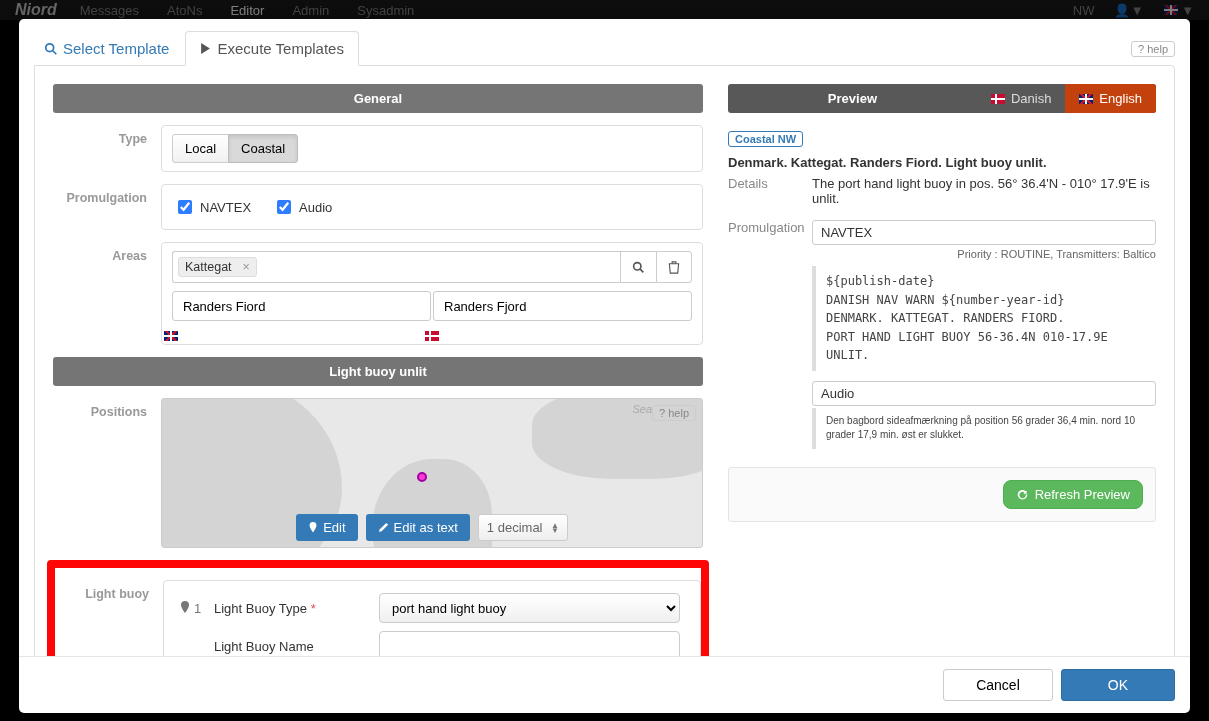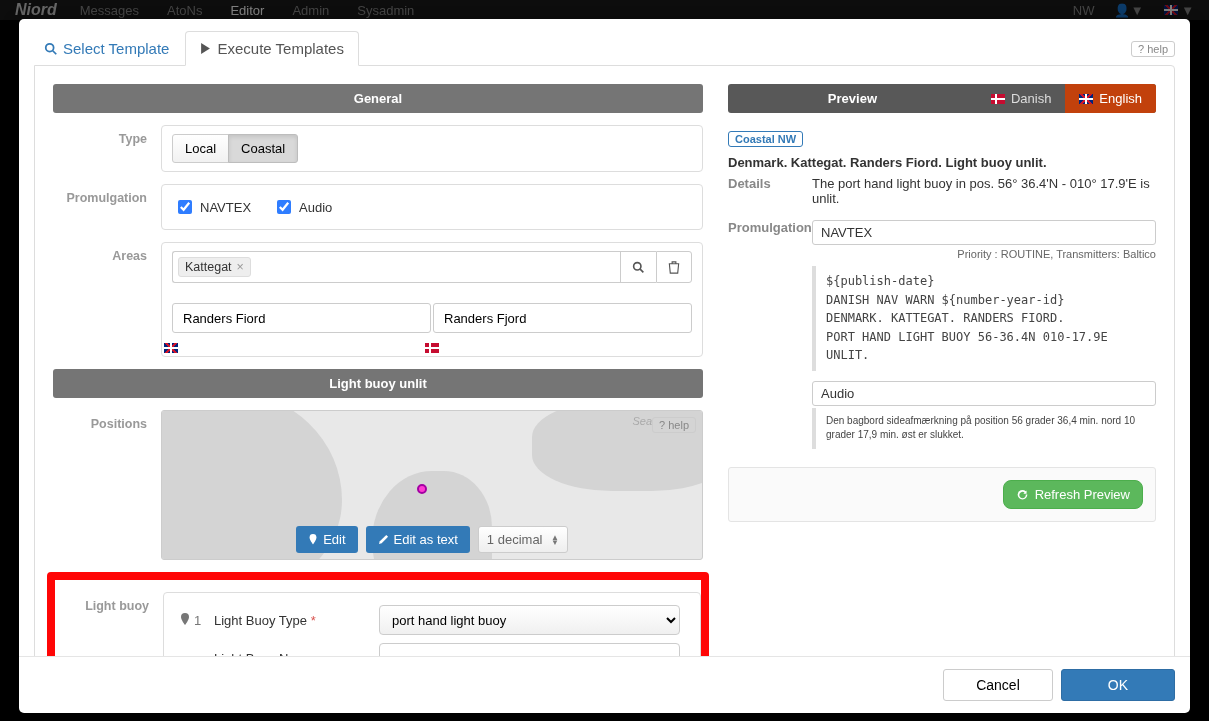--- a/index.html
+++ b/index.html
@@ -30,26 +30,26 @@
   .btn-grp{display:inline-flex;}
   .btn{border:1px solid #ccc;background:linear-gradient(#fff,#f1f1f1);padding:6px 12px;font-size:13px;cursor:pointer;}
   .btn:first-child{border-radius:3px 0 0 3px;}
   .btn:last-child{border-radius:0 3px 3px 0;margin-left:-1px;}
   .btn.active{background:#d9d9d9;border-color:#bdbdbd;box-shadow:inset 0 2px 4px rgba(0,0,0,.1);}
   .chk-line{display:flex;align-items:center;gap:22px;padding:4px 2px;}
   .chk-line label{display:flex;align-items:center;gap:5px;font-size:13px;}
   input[type=checkbox]{accent-color:#2f7dff;width:14px;height:14px;}
   .token-row{display:flex;}
   .token-box{flex:1;border:1px solid #ccc;border-right:none;border-radius:3px 0 0 3px;padding:5px;display:flex;gap:4px;}
-  .token{background:#eee;border:1px solid #ddd;border-radius:3px;padding:2px 6px;font-size:12.5px;display:inline-flex;align-items:center;gap:5px;}
+  .token{background:#eee;border:1px solid #ddd;border-radius:3px;padding:2px 6px;font-size:12.5px;display:inline-flex;align-items:center;gap:11px;}
   .token .x{color:#999;cursor:pointer;}
   .icon-btn{width:36px;border:1px solid #ccc;background:#fff;display:flex;align-items:center;justify-content:center;cursor:pointer;color:#555;font-size:13px;}
   .icon-btn.mid{border-right:none;}
   .icon-btn.last{border-radius:0 3px 3px 0;}
-  .lang-inputs{display:flex;gap:2px;margin-top:20px;}
+  .lang-inputs{display:flex;gap:2px;margin-top:8px;}
   .lang-inp-wrap{position:relative;flex:1;}
   .inp{width:100%;border:1px solid #ccc;border-radius:3px;padding:6px 26px 6px 10px;font-size:13px;height:30px;}
   .lang-inp-wrap .flag{position:absolute;right:8px;top:8px;}
   .flag{width:14px;height:10px;display:inline-block;}
   .flag.gb{background:linear-gradient(#00247d,#00247d);position:relative;}
   .flag.gb::before{content:"";position:absolute;inset:0;background:
      linear-gradient(to bottom,transparent 40%,#fff 40%,#fff 60%,transparent 60%),
      linear-gradient(to right,transparent 40%,#fff 40%,#fff 60%,transparent 60%),
      linear-gradient(45deg,transparent 45%,#cf142b 45%,#cf142b 55%,transparent 55%),
      linear-gradient(-45deg,transparent 45%,#cf142b 45%,#cf142b 55%,transparent 55%);
@@ -66,21 +66,21 @@
   .pbtn{border:none;border-radius:3px;padding:6px 12px;font-size:13px;color:#fff;background:#337ab7;display:inline-flex;align-items:center;gap:5px;cursor:pointer;}
   .pbtn.alt{background:#337ab7;}
   .selbox{border:1px solid #ccc;border-radius:3px;background:linear-gradient(#fff,#eee);padding:5px 8px;display:flex;align-items:center;gap:4px;font-size:13px;color:#666;width:90px;justify-content:space-between;}
   .preview-tabs{background:#585858;display:flex;border-radius:3px;overflow:hidden;margin-bottom:18px;}
   .ptab{flex:0 0 auto;padding:7px 14px;color:#ddd;font-size:13px;display:flex;align-items:center;gap:6px;cursor:pointer;}
   .ptab.title{flex:1;text-align:center;justify-content:center;font-weight:bold;color:#fff;}
   .ptab.active{background:#c2410c;color:#fff;text-align:right;}
   .badge{display:inline-block;border:1px solid #337ab7;color:#337ab7;border-radius:3px;padding:1px 6px;font-size:11px;font-weight:bold;}
   .prev-title{font-weight:bold;margin:8px 0 6px 0;font-size:13px;}
   .prev-row{display:flex;margin-bottom:8px;font-size:13px;}
-  .prev-label{width:84px;color:#888;font-weight:700;}
+  .prev-label{width:84px;color:#888;font-weight:400;}
   .prev-val{flex:1;}
   .prom-box{border:1px solid #ccc;border-radius:3px;padding:4px 8px;font-size:13px;margin-bottom:2px;}
   .prom-meta{font-size:11px;color:#666;margin:3px 0 6px 2px;text-align:right;}
   .code-box{border-left:4px solid #ddd;padding:6px 10px;font-family:Menlo,Consolas,monospace;font-size:12px;color:#444;line-height:1.55;white-space:pre;margin-bottom:10px;}
   .audio-text{border-left:4px solid #ddd;padding:6px 10px;font-size:10px;line-height:1.45;color:#444;}
   .refresh-bar{border:1px solid #e4e4e4;background:#fafafa;padding:12px;text-align:right;border-radius:3px;margin-top:18px;}
   .btn-green{background:#5cb85c;border:1px solid #4cae4c;color:#fff;border-radius:8px;padding:6px 12px;font-size:13px;display:inline-flex;align-items:center;gap:6px;cursor:pointer;}
   .highlight-box{border:8px solid #ff0606;border-radius:4px;padding:12px 0 12px 0;margin-top:6px;}
   .lb-row{display:flex;margin-bottom:8px;align-items:center;}
   .lb-marker{width:40px;color:#777;display:flex;align-items:center;gap:4px;padding-left:6px;}

